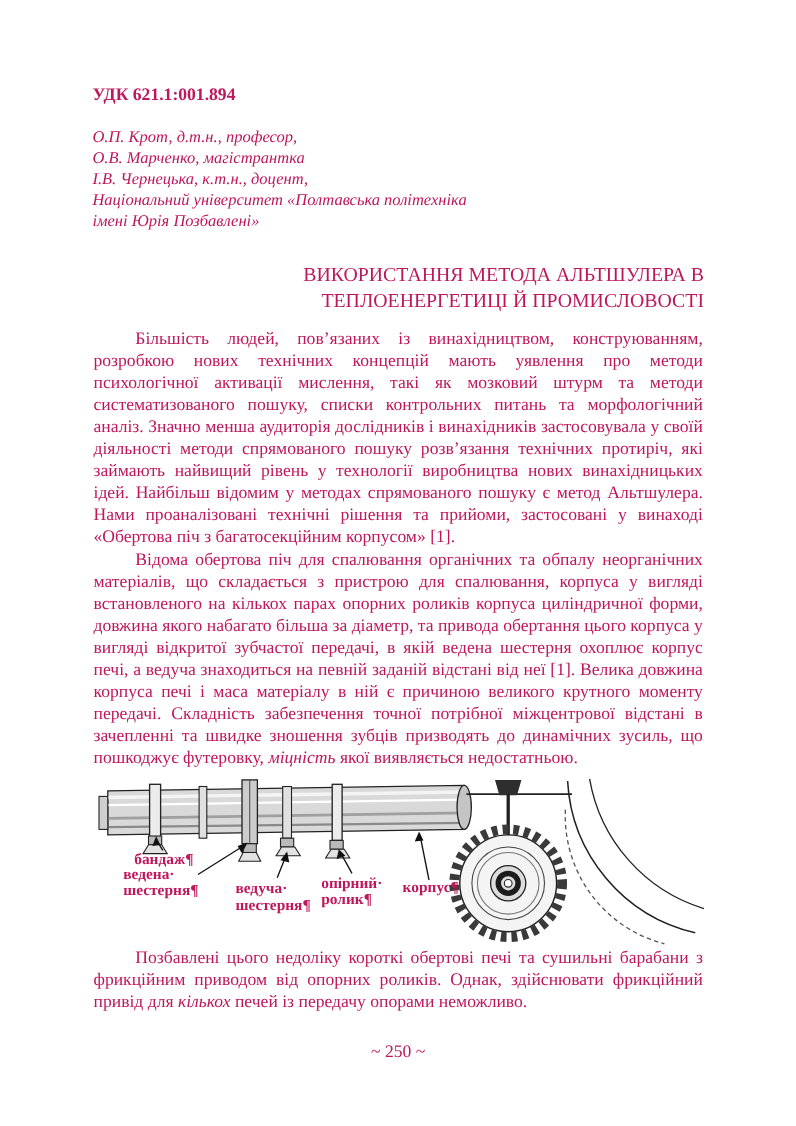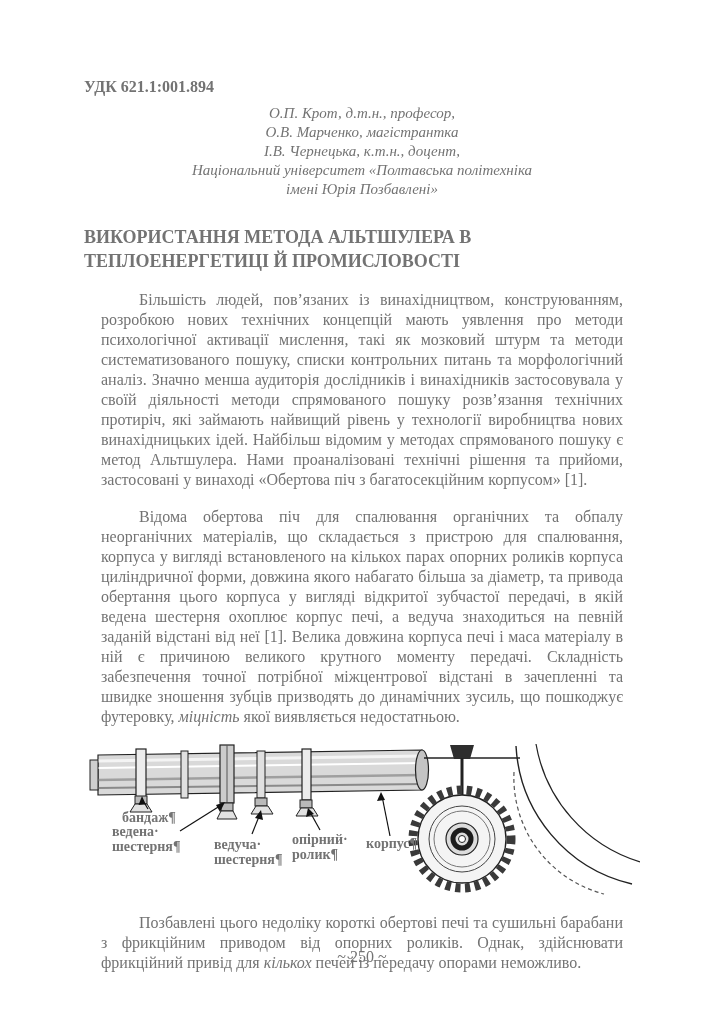--- a/index.html
+++ b/index.html
@@ -1,26 +1,26 @@
 <!DOCTYPE html>
 <html><head>
 <meta charset="utf-8">
 <style>
   html,body{margin:0;padding:0;background:#888;}
   .page{
     position:relative;width:724px;height:1024px;background:#ffffff;
-    margin:0 auto;overflow:hidden;color:#737373;
+    margin:0 auto;overflow:hidden;color:#be185d;
     font-family:"Liberation Serif","DejaVu Serif",serif;
   }
   .content{position:absolute;left:84px;top:78px;width:556px;}
   .udc{font-weight:bold;font-size:16px;}
-  .authors{margin-top:8px;text-align:center;font-style:italic;font-size:15px;line-height:19px;}
-  .title{margin:26px 0 14px 0;text-align:left;font-weight:bold;font-size:18px;line-height:24px;}
+  .authors{margin-top:20px;text-align:left;font-style:italic;font-size:15px;line-height:19px;}
+  .title{margin:26px 0 14px 0;text-align:right;font-weight:normal;font-size:18px;line-height:24px;}
   .title span{display:block;}
-  .body-par{margin:17px;font-size:16px;line-height:20px;text-align:justify;text-indent:38px;}
+  .body-par{margin:1px;font-size:16px;line-height:20px;text-align:justify;text-indent:38px;}
   .it{font-style:italic;}
   .figure{position:relative;width:556px;height:152px;margin-top:8px;}
   .fig-svg{position:absolute;left:0;top:0;width:556px;height:152px;}
   .fig-label{position:absolute;font-weight:bold;font-size:14px;line-height:15px;white-space:nowrap;}
   .caption{margin-top:6px;text-align:center;font-size:14px;line-height:18px;}
   .page-number{position:absolute;left:0;bottom:58px;width:100%;text-align:center;font-size:16px;}
 </style>
 </head>
 <body>
 

